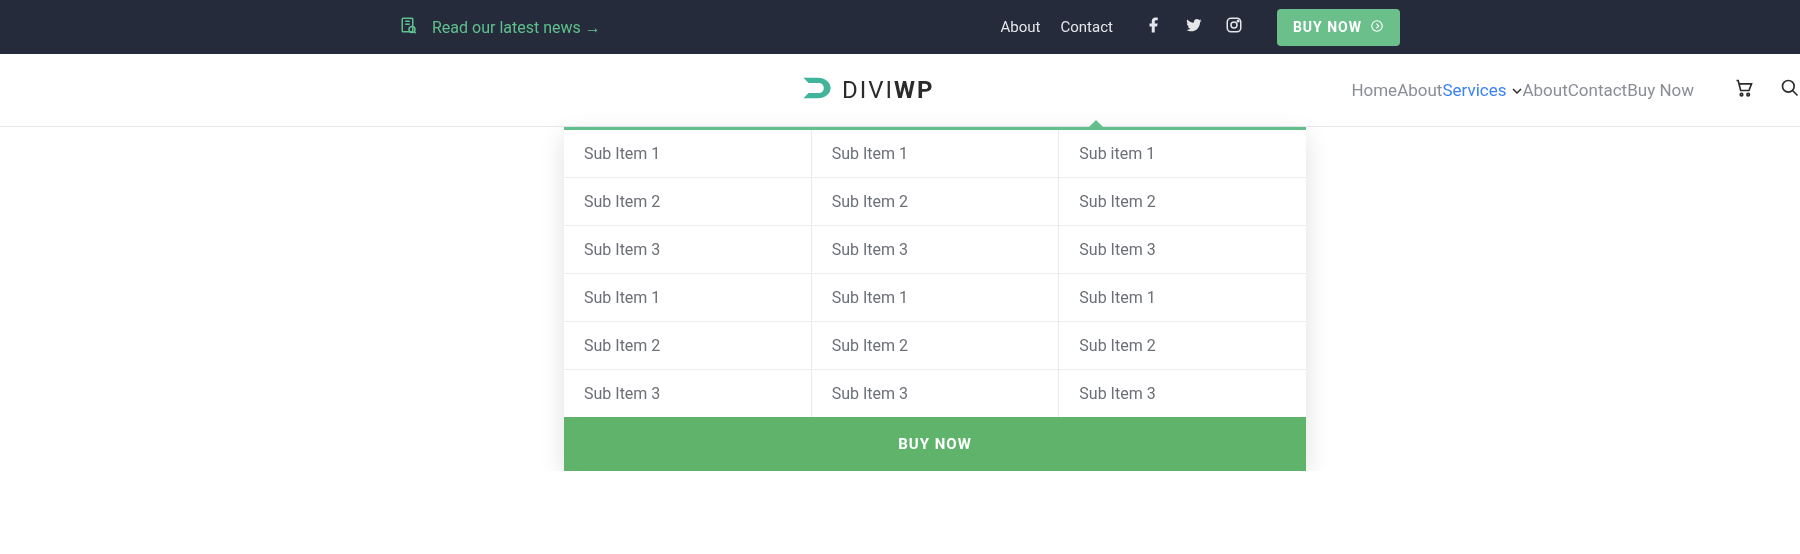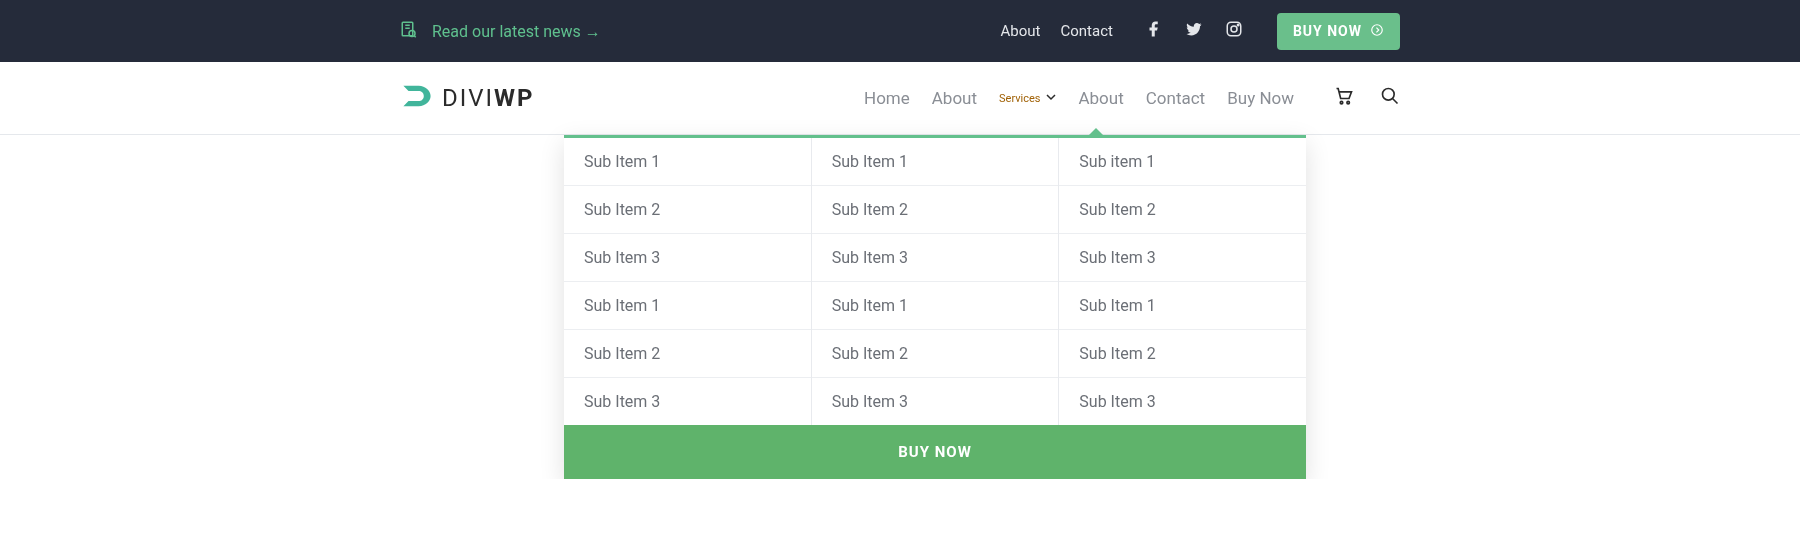--- a/index.html
+++ b/index.html
@@ -5,21 +5,21 @@
   * { margin: 0; padding: 0; box-sizing: border-box; }
   body {
     font-family: -apple-system, BlinkMacSystemFont, 'Segoe UI', Roboto, Helvetica, Arial, sans-serif;
     background: #fff;
     width: 1800px;
   }
 
   
   .topbar {
     background: #252b3a;
-    height: 62px;
+    height: 54px;
     display: flex;
     align-items: center;
     justify-content: center;
   }
   .topbar-inner {
     width: 1000px;
     display: flex;
     align-items: center;
     justify-content: space-between;
   }
@@ -41,39 +41,39 @@
     display:flex; align-items:center; gap:8px;
     cursor:pointer;
     margin-left:14px;
   }
   .buy-now-top svg{width:14px;height:14px;}
 
   
   .navwrap {
     background:#fff;
     border-bottom:1px solid #e5e8ec;
-    display:flex; justify-content:center;
+    display:flex; justify-content:flex-end;
   }
   .navbar {
     width:1000px;
     height:72px;
     display:flex;
     align-items:center;
     justify-content:space-between;
     position:relative;
   }
   .logo { display:flex; align-items:center; gap:2px; }
   .logo-mark{width:34px;height:34px;}
   .logo-text{font-size:24px;font-weight:400;letter-spacing:2px;color:#2b2b2b;margin-left:6px;}
   .logo-text .bold{font-weight:700;}
 
   .nav-right { display:flex; align-items:center; gap:22px; }
-  .nav-links { display:flex; align-items:center; gap:22px; list-style:none; }
+  .nav-links { display:flex; align-items:center; list-style:none; }
   .nav-links a { color:#8a8e95; font-size:17px; text-decoration:none; }
-  .nav-item-services { display:flex; align-items:center; gap:6px; color:#a16207; cursor:pointer; font-size:11px; }
+  .nav-item-services { display:flex; align-items:center; gap:6px; color:#3b82f6; cursor:pointer; font-size:17px; }
   .chevron { width:10px; height:10px; }
   .nav-util { display:flex; align-items:center; gap:26px; margin-left:18px; }
   .nav-util svg { width:20px; height:20px; color:#2b2b2b; }
 
   
   .mega-container {
     display:flex;
     justify-content:center;
     background:transparent;
   }

